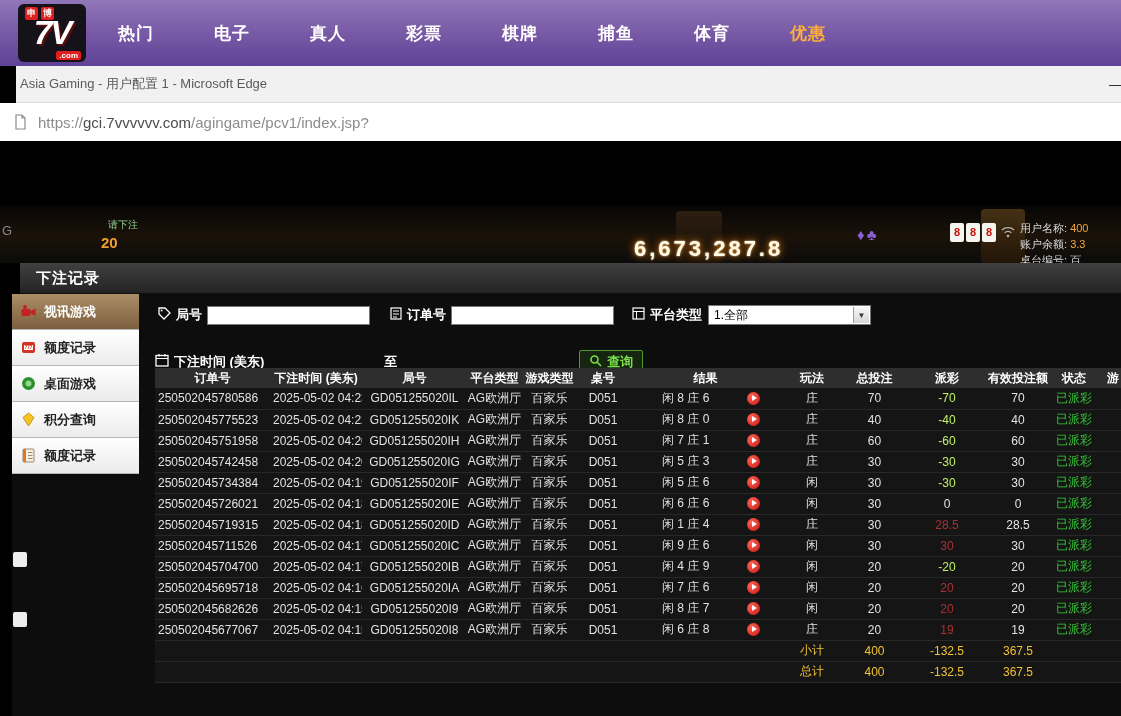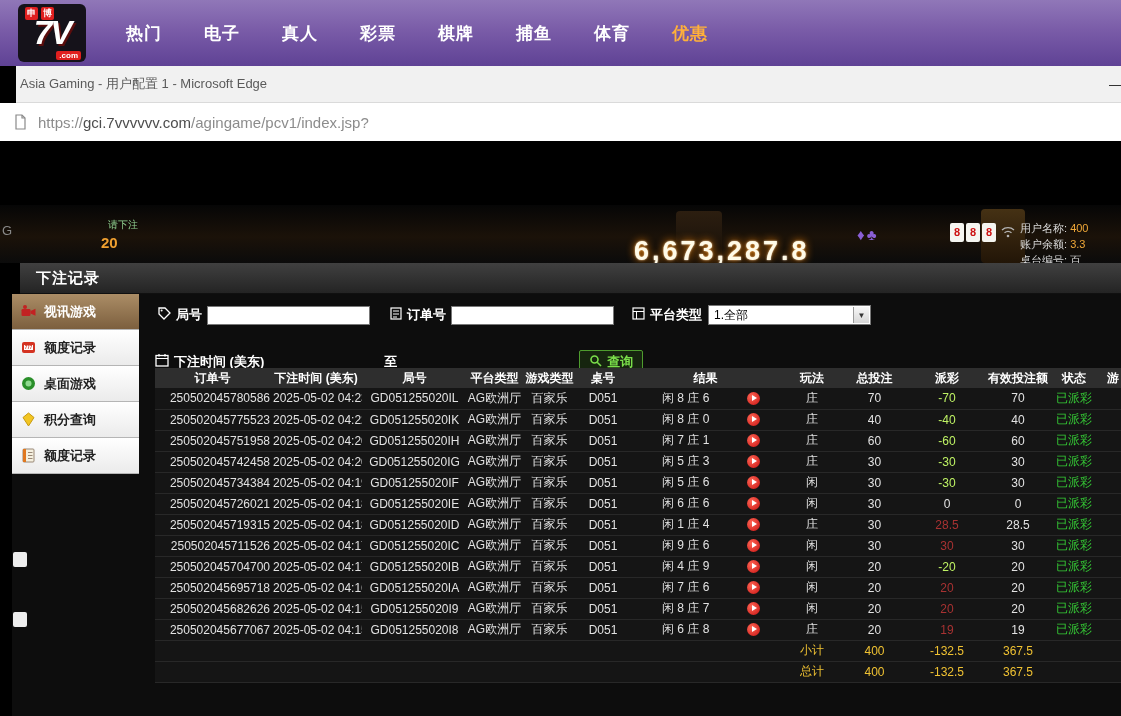--- a/index.html
+++ b/index.html
@@ -14,21 +14,21 @@
   .logo { position:relative; width:68px; height:58px; margin-left:18px;
     background:#15121a; border-radius:6px; flex:none; }
   .logo-badges { position:absolute; top:3px; left:7px; display:flex; gap:3px; }
   .logo-badges span { width:13px; height:13px; background:#e01f1f; color:#fff; font-size:9px;
     font-weight:bold; display:flex; align-items:center; justify-content:center; border-radius:2px; }
   .logo-brand { position:absolute; top:10px; left:0; width:100%; text-align:center;
     font-size:33px; font-weight:900; font-style:italic; color:#fff; letter-spacing:-2px;
     text-shadow:2px 2px 0 #5a0d0d; }
   .logo-com { position:absolute; bottom:2px; right:5px; background:#e01f1f; color:#fff;
     font-size:8px; font-weight:bold; padding:0 3px; border-radius:2px; }
-  .nav-items { display:flex; margin-left:40px; gap:42px; }
+  .nav-items { display:flex; margin-left:32px; gap:60px; }
   .nav-item { color:#fff; font-size:17px; font-weight:bold; letter-spacing:1px; cursor:pointer; text-decoration:none; }
   .nav-item.hl { color:#ffb03a; }
 
   
   .edge-bar { position:absolute; top:66px; left:16px; width:100%; height:37px; background:#f1f1f1;
     border-bottom:1px solid #dadada; display:flex; align-items:center; z-index:3; }
   .edge-title { margin-left:4px; font-size:13px; color:#5a5a5a; }
   .edge-min { position:absolute; right:14px; color:#333; font-size:14px; cursor:pointer; }
 
   
@@ -44,21 +44,21 @@
     background:linear-gradient(180deg,#060606 0%,#1b1209 55%,#0b0b0b 100%); }
   .g-letter { position:absolute; left:2px; top:82px; color:#8a8a8a; font-size:13px; }
   .bet-prompt { position:absolute; left:108px; top:77px; color:#90d190; font-size:10px; }
   .bet-timer { position:absolute; left:101px; top:93px; color:#f0a030; font-size:15px; font-weight:bold; }
   .slot-dim { position:absolute; border-radius:4px; }
   .slot-a { left:676px; top:70px; width:46px; height:52px; background:linear-gradient(#2c1e10,#160f08); }
   .slot-b { left:981px; top:68px; width:44px; height:54px; background:linear-gradient(#453114,#221507); }
   .suits { position:absolute; left:857px; top:85px; color:#8a5fd6; font-size:15px; letter-spacing:2px; }
   .card { position:absolute; top:82px; width:14px; height:19px; background:#f5f5f0; border-radius:2px;
     color:#c11; font-size:11px; font-weight:bold; text-align:center; line-height:19px; }
-  .jackpot { position:absolute; left:634px; top:95px; font-size:27px; font-weight:bold; color:#fffbe8;
+  .jackpot { position:absolute; left:634px; top:95px; font-size:22px; font-weight:bold; color:#fffbe8;
     letter-spacing:3px; text-shadow:0 0 9px #ff8800,0 0 2px #fff; }
   .wifi-icon { position:absolute; left:1000px; top:84px; }
   .user-info { position:absolute; left:1020px; top:79px; font-size:11px; color:#d8d8d8; line-height:16px; white-space:nowrap; }
   .user-info .val { color:#f0a838; }
 
   
   .modal { position:absolute; left:12px; top:122px; width:1109px; height:453px; z-index:5; }
   .modal-titlebar { height:31px; background:linear-gradient(#404040,#242424);
     display:flex; align-items:center; border-bottom:1px solid #101010;margin-left:8px; }
   .modal-title { padding-left:16px; color:#fff; font-size:15px; font-weight:bold; letter-spacing:1px; }
@@ -96,21 +96,21 @@
     border-radius:2px; cursor:pointer; }
 
   
   .table-wrap { position:absolute; left:16px; top:74px; right:0; bottom:0; overflow:hidden; }
   table { border-collapse:collapse; table-layout:fixed; width:1004px; }
   th { background:#2e2e2e; height:20px; font-size:12px; font-weight:bold; color:#fff;
     white-space:nowrap; text-align:center; }
   th:last-child { text-align:left; padding-left:8px; }
   td { height:21px; background:#151515; border-bottom:1px solid #282828; font-size:12px; color:#e2e2e2;
     text-align:center; white-space:nowrap; overflow:hidden; }
-  td.l { text-align:right; padding-left:3px; }
+  td.l { text-align:left; padding-left:3px; }
   td.result { position:relative; text-align:left; padding-left:33px; }
   .play { position:absolute; left:118px; top:50%; margin-top:-6.5px; width:13px; height:13px;
     border-radius:50%; background:radial-gradient(circle at 35% 35%,#ff6655,#c81111); cursor:pointer; }
   .play::after { content:''; position:absolute; left:4.5px; top:3px; width:0; height:0;
     border-left:5px solid #fff; border-top:3.5px solid transparent; border-bottom:3.5px solid transparent; }
   td.pay-neg { color:#bef264; } td.pay-pos { color:#a83232; } td.pay-zero { color:#e2e2e2; }
   td.status { color:#35c935; }
   tr.sum td { color:#f0c232; font-weight:normal; }
 </style>
 </head>

